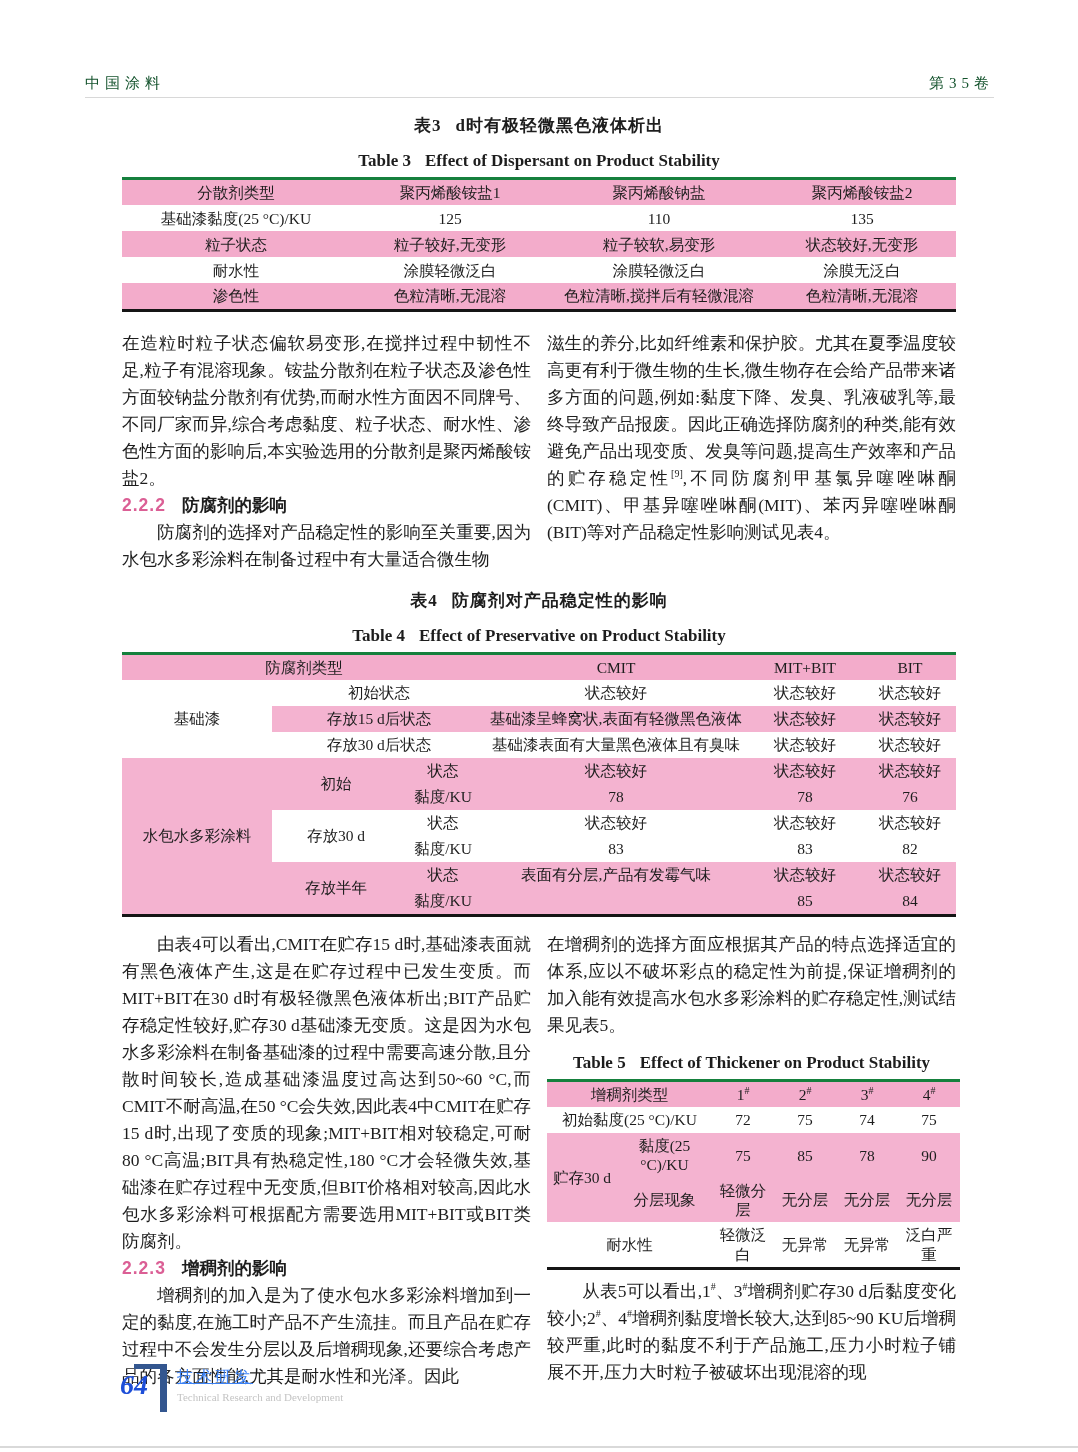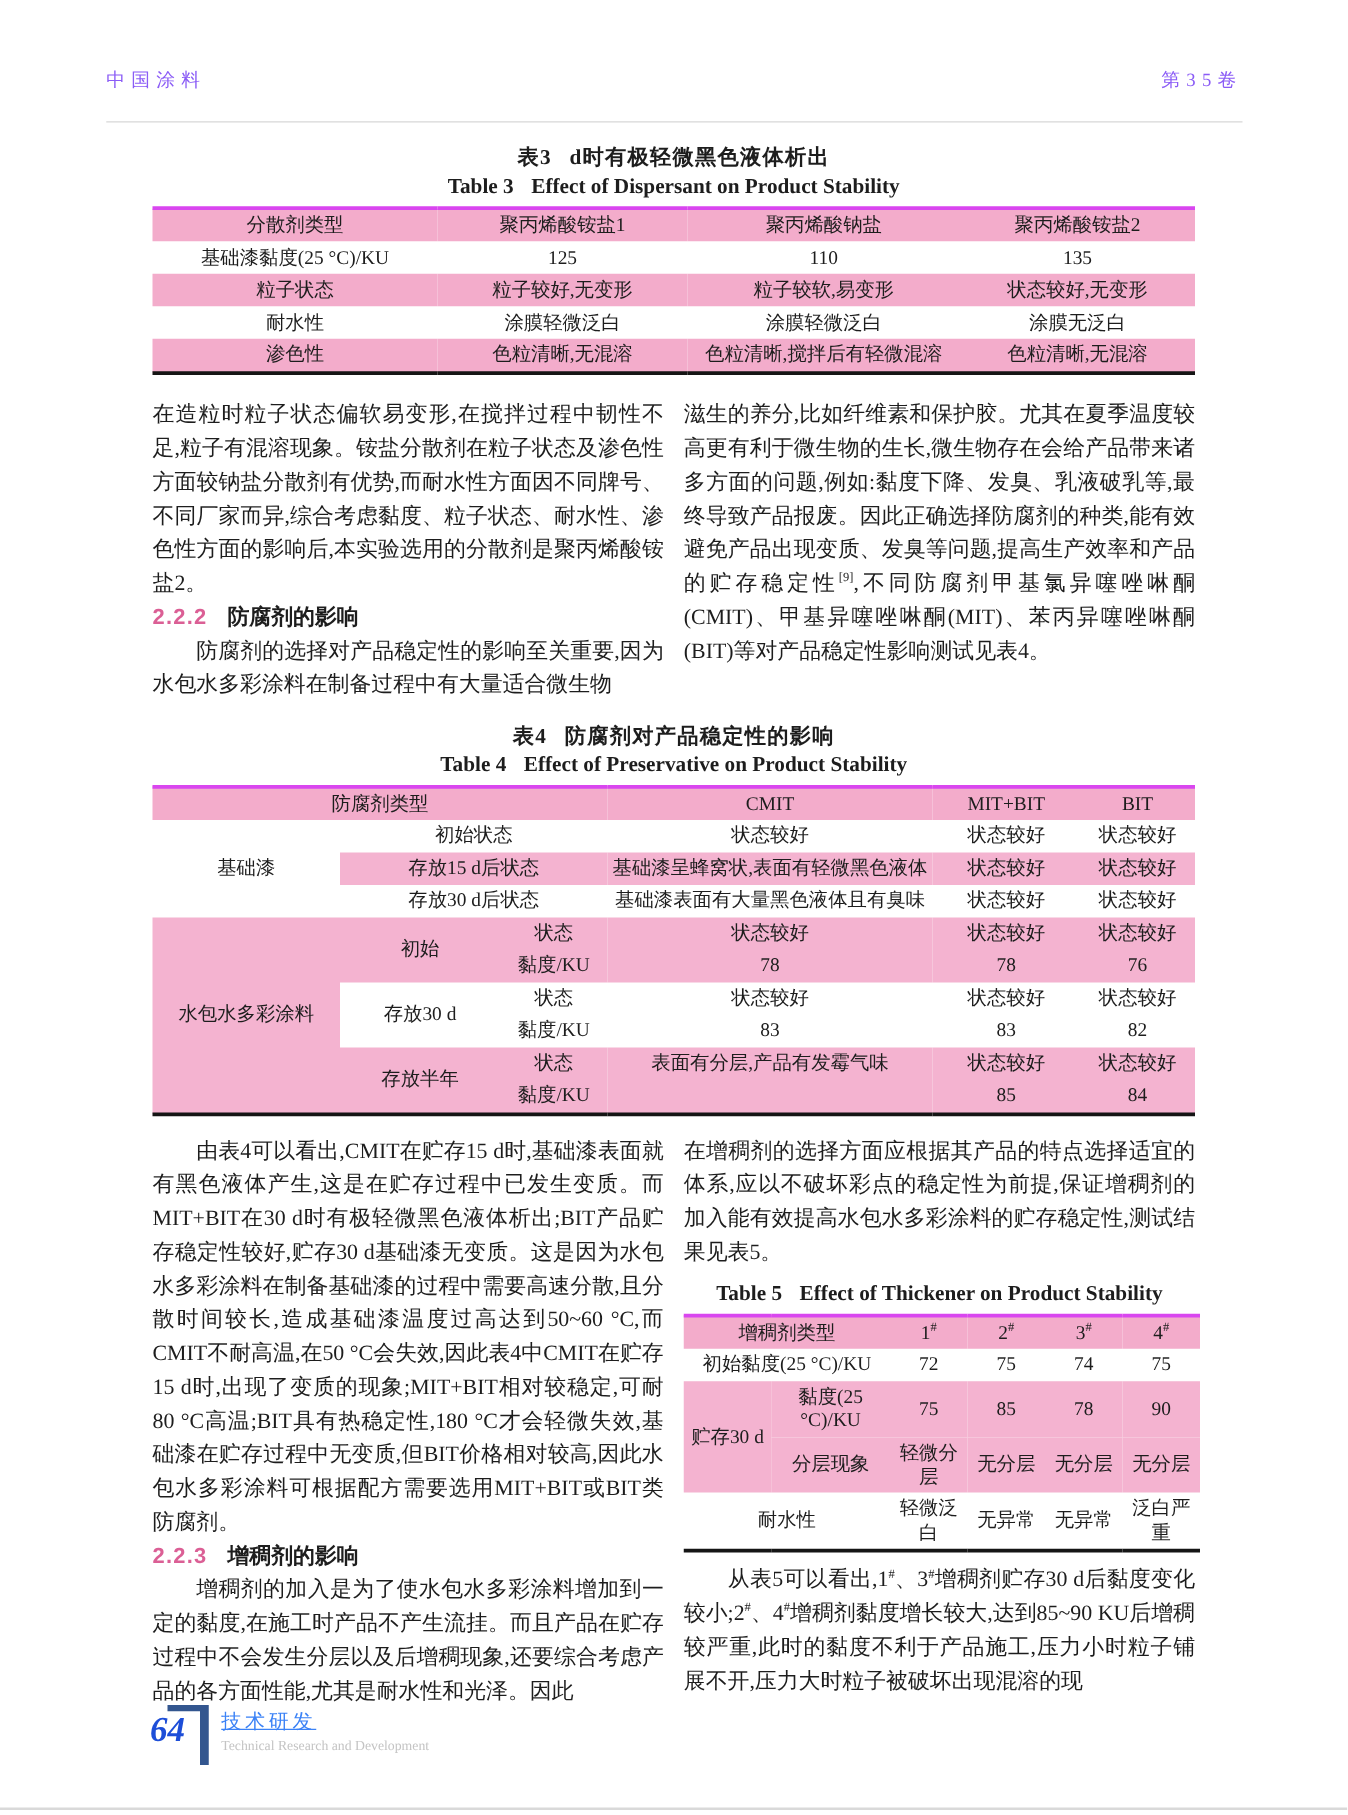--- a/index.html
+++ b/index.html
@@ -7,34 +7,34 @@
   .page {
     position:relative; width:1078px; height:1452px; margin:0 auto;
     background:#ffffff; overflow:hidden;
     font-family:"Liberation Serif","DejaVu Serif",serif; color:#1d1d1d;
   }
   
   .running-head {
     position:absolute; top:68px; left:85px; width:909px; height:30px;
     border-bottom:1px solid #d8d8d8;
     display:flex; justify-content:space-between; align-items:flex-end;
-    padding-bottom:23px; color:#8b5cf6; font-size:15px; letter-spacing:5px;
+    padding-bottom:4px; color:#14532d; font-size:15px; letter-spacing:5px;
   }
   .content { position:absolute; top:114px; left:122px; width:834px; }
 
   
   .tbl-title { text-align:center; font-weight:bold; }
   .tbl-title .zh { font-size:17px; letter-spacing:1px; }
-  .tbl-title .en { font-size:17px; margin-top:2px;text-align:center; }
+  .tbl-title .en { font-size:17px; margin-top:14px;text-align:center; }
   .tbl-title .gap { margin-left:14px; }
 
   
   table.paper {
     width:100%; border-collapse:collapse; table-layout:fixed;
-    border-top:3px solid #d946ef; border-bottom:3px solid #151515;
+    border-top:3px solid #15803d; border-bottom:3px solid #151515;
     font-size:15.5px; margin-top:6px;
   }
   table.paper td { text-align:center; vertical-align:middle; padding:3px 4px; height:26px; line-height:1.25; }
   td.lab { text-align:left; padding-left:28px; }
   td.lab2 { text-align:left; padding-left:8px; }
   .pink { background:#F3ACCB; }
   .pinkL { background:#F4B3D0; }
 
   
   .cols { display:flex; gap:16px; margin-top:18px; }

